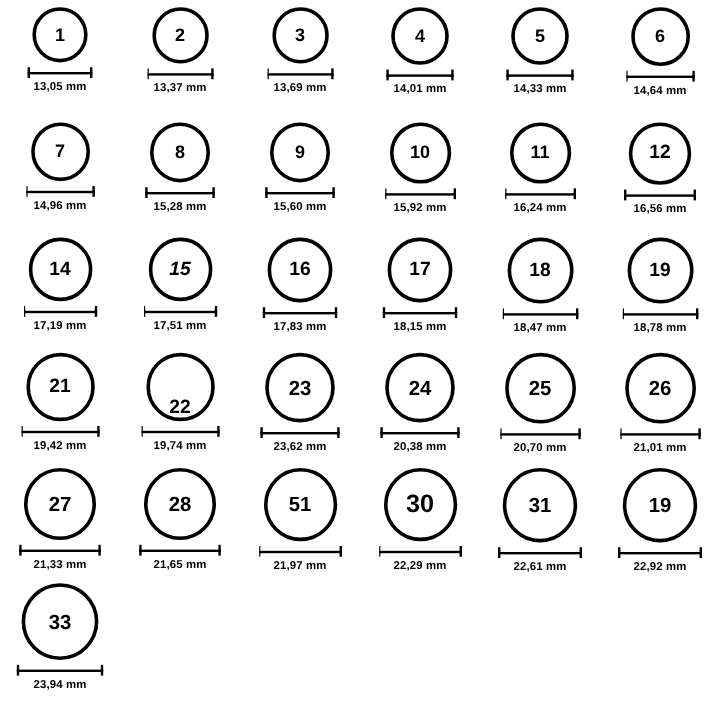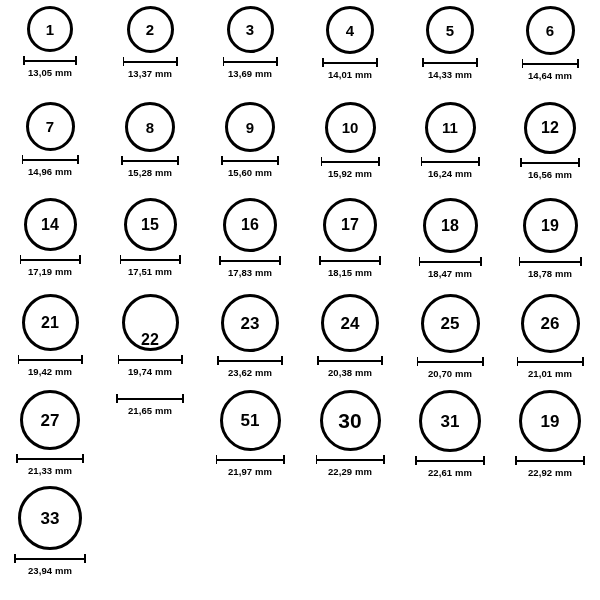--- a/index.html
+++ b/index.html
@@ -221,21 +221,21 @@
           <span>14</span>
         </div>
         <div class="dimline" style="width: 61px;">
           <div class="bar"></div>
           <div class="tick-l"></div>
           <div class="tick-r"></div>
         </div>
         <div class="mm">17,19 mm</div>
       </div>
       <div class="cell">
-        <div class="ring" style="width: 53px; height: 53px; font-size: 16px;">
+        <div class="ring" style="width: 53px; height: 53px; font-size: 16px; font-style: italic;">
           <span>15</span>
         </div>
         <div class="dimline" style="width: 61px;">
           <div class="bar"></div>
           <div class="tick-l"></div>
           <div class="tick-r"></div>
         </div>
         <div class="mm">17,51 mm</div>
       </div>
       <div class="cell">
@@ -353,20 +353,23 @@
           <span>27</span>
         </div>
         <div class="dimline" style="width: 68px;">
           <div class="bar"></div>
           <div class="tick-l"></div>
           <div class="tick-r"></div>
         </div>
         <div class="mm">21,33 mm</div>
       </div>
       <div class="cell">
+        <div class="ring" style="width: 60px; height: 60px; font-size: 17px;">
+          <span>28</span>
+        </div>
         <div class="dimline" style="width: 68px;">
           <div class="bar"></div>
           <div class="tick-l"></div>
           <div class="tick-r"></div>
         </div>
         <div class="mm">21,65 mm</div>
       </div>
       <div class="cell">
         <div class="ring" style="width: 61px; height: 61px; font-size: 17px;">
           <span>51</span>

